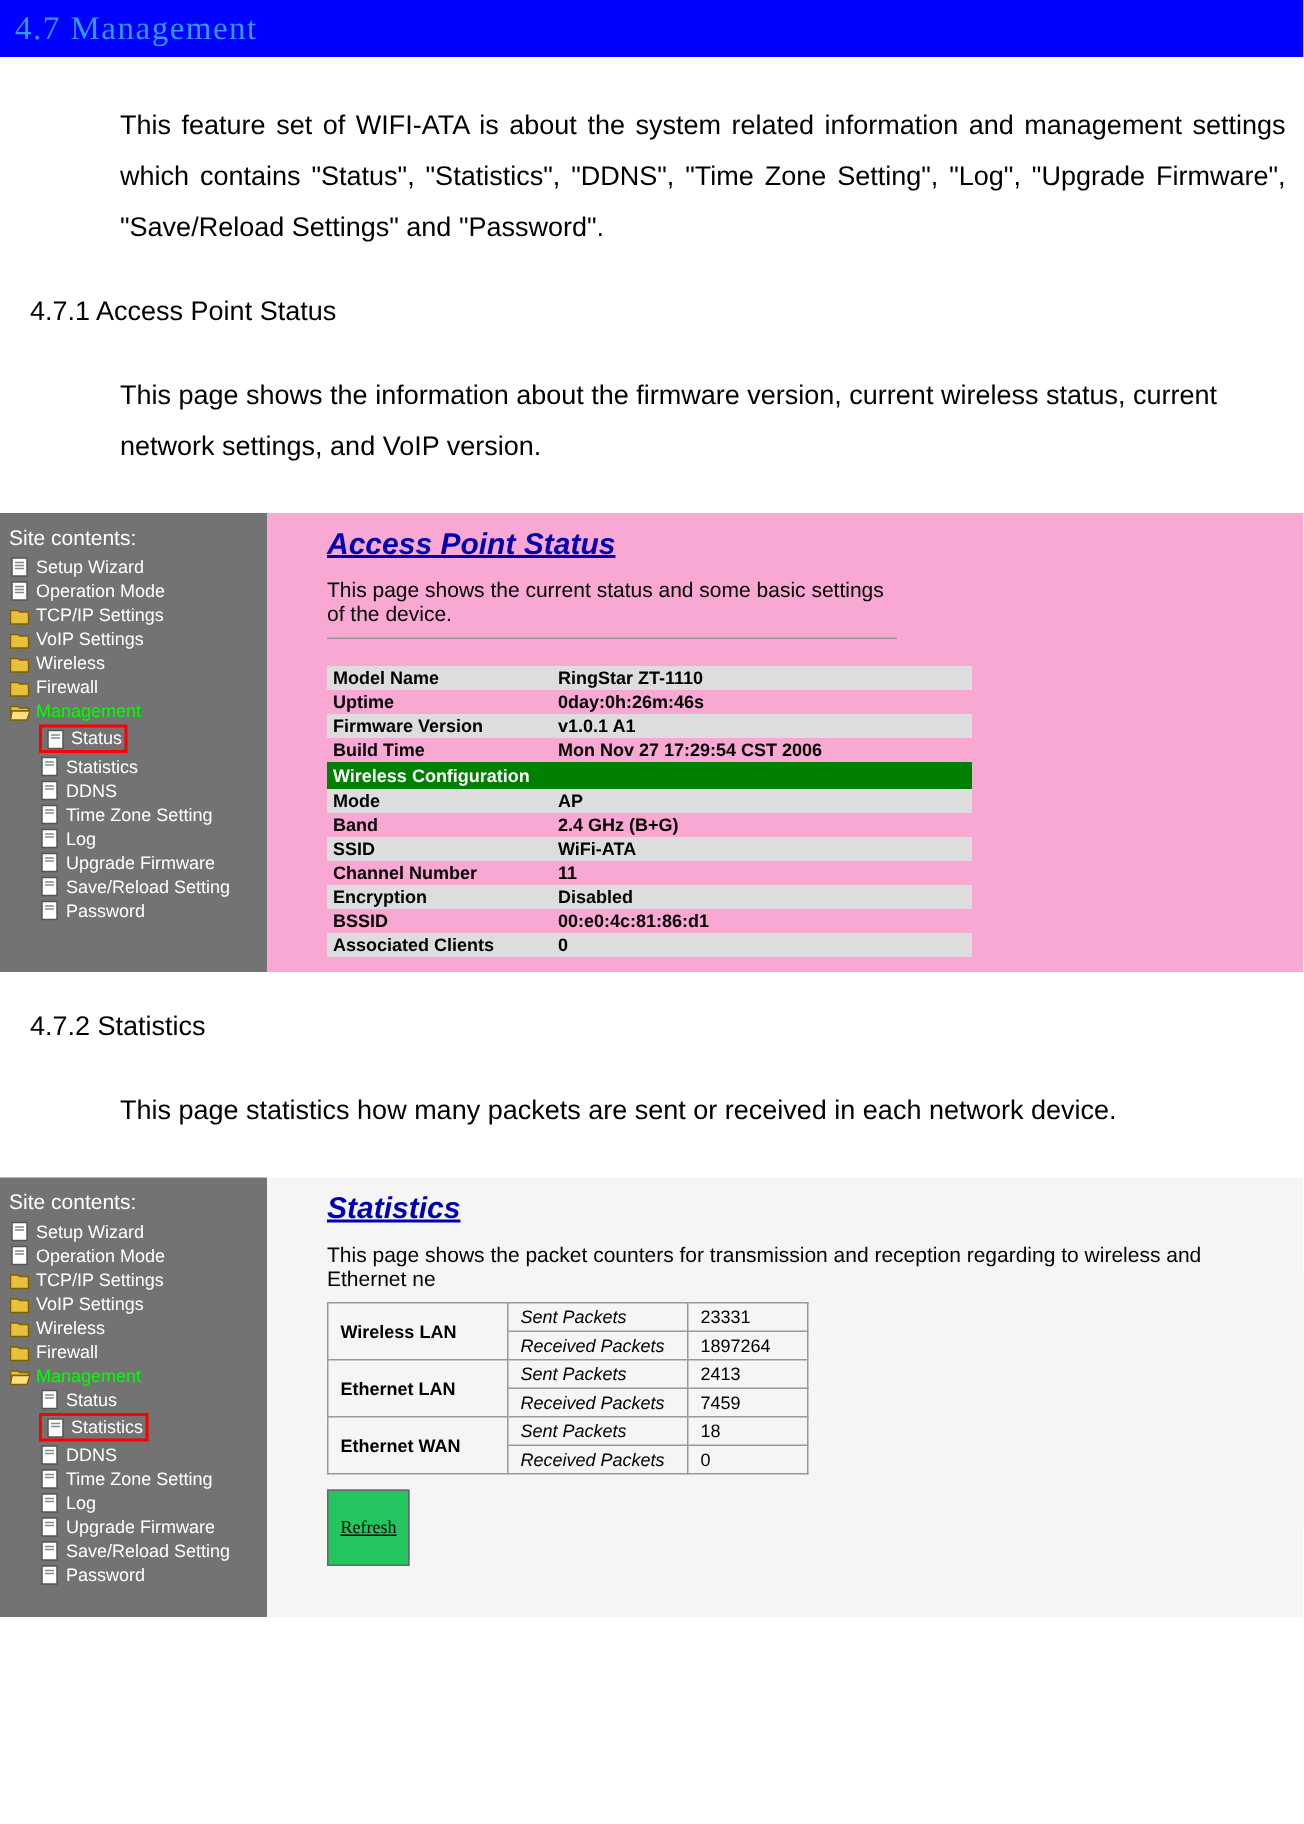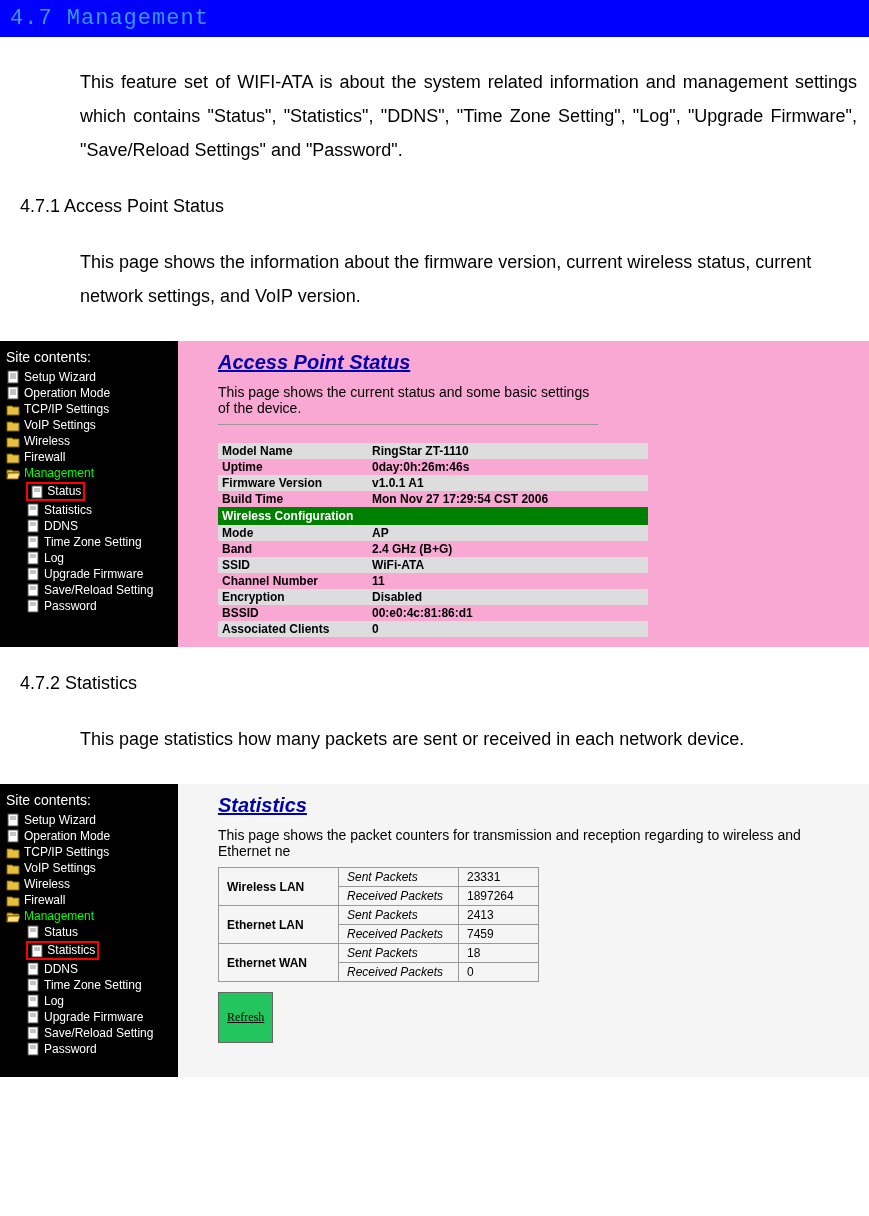--- a/index.html
+++ b/index.html
@@ -1,21 +1,21 @@
 <!DOCTYPE html>
 <html><head>
 <meta charset="utf-8">
 <style>
   * { box-sizing: border-box; margin: 0; padding: 0; }
   body { font-family: Arial, sans-serif; width: 869px; background: #fff; }
 
   .section-header {
     background: #0000ff;
     color: #3399ff;
-    font-family: Liberation Mono, monospace;
+    font-family: Liberation Serif, serif;
     font-size: 22px;
     padding: 6px 10px;
     letter-spacing: 1px;
   }
 
   .body-para {
     margin: 28px 0 28px 80px;
     font-size: 18px;
     line-height: 1.9;
     color: #000;
@@ -32,21 +32,21 @@
 
   
   .shot {
     display: flex;
     width: 869px;
     border: none;
     margin-bottom: 26px;
   }
   .sidebar {
     width: 178px;
-    background: #000000;
+    background: #737373;
     padding: 6px 4px 20px 4px;
     color: #fff;
     font-family: Tahoma, sans-serif;
     font-size: 12px;
   }
   .sidebar-title { font-size: 14px; padding: 2px 2px 4px 2px; }
   .tree-item {
     display: flex;
     align-items: flex-end;
     gap: 4px;

